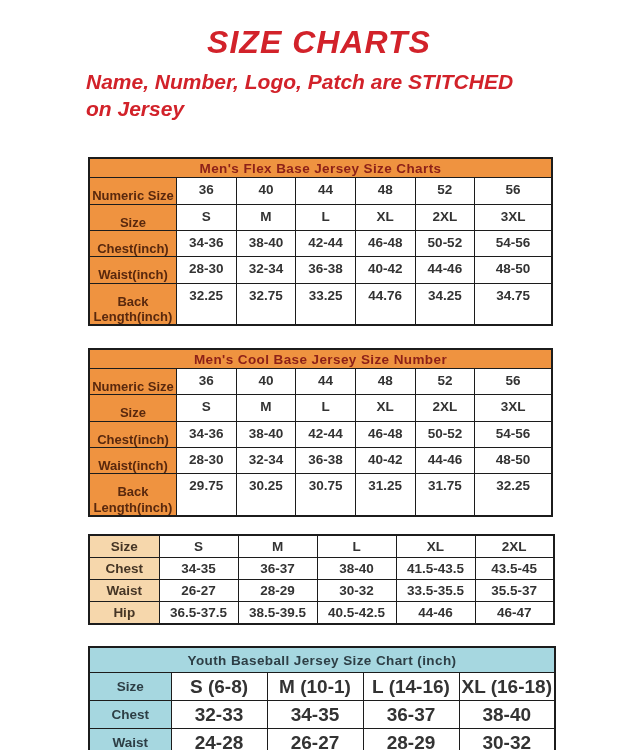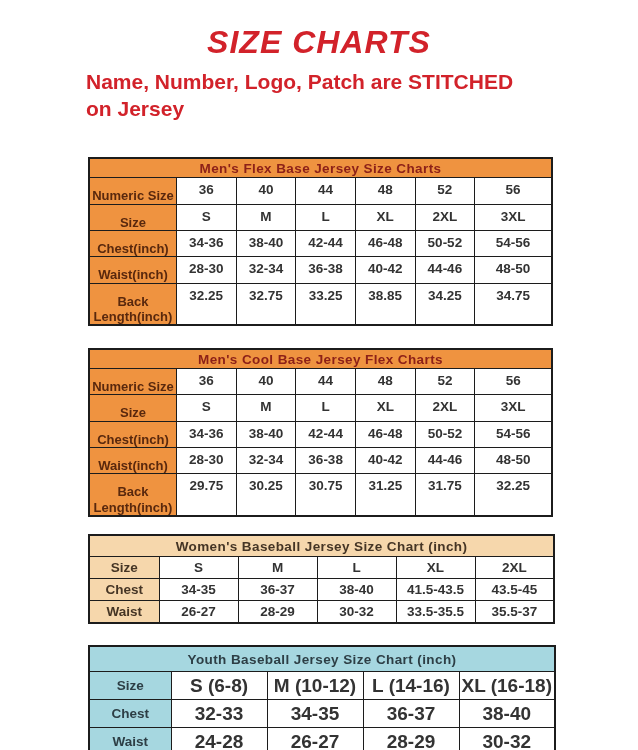--- a/index.html
+++ b/index.html
@@ -30,20 +30,21 @@
     font-style:italic;
     letter-spacing:1px;
     color:var(--title-red);
   }
   .subtitle{
     margin:8px 0 0 86px;
     max-width:450px;
     font-size:21px;
     line-height:1.3;
     font-weight:bold;
+    font-style:italic;
     color:var(--title-red);
   }
   .tables{
     margin:12px 0 0 88px;
     width:465px;
   }
   table.size-table{
     border-collapse:collapse;
     table-layout:fixed;
     width:465px;
@@ -129,39 +130,39 @@
             <td>36-38</td>
             <td>40-42</td>
             <td>44-46</td>
             <td>48-50</td>
           </tr>
           <tr>
             <th class="row-label">Back Length(inch)</th>
             <td>32.25</td>
             <td>32.75</td>
             <td>33.25</td>
-            <td>38.85</td>
+            <td>44.76</td>
             <td>34.25</td>
             <td>34.75</td>
           </tr>
         </tbody>
       </table>
     <table class="size-table theme-orange" data-table="1">
         <colgroup>
           <col style="width: 85px;">
           <col style="width: 58px;">
           <col style="width: 58px;">
           <col style="width: 58px;">
           <col style="width: 58px;">
           <col style="width: 58px;">
           <col style="width: 75px;">
         </colgroup>
         <tbody>
           <tr class="title-row">
-            <th colspan="7">Men's Cool Base Jersey Flex Charts</th>
+            <th colspan="7">Men's Cool Base Jersey Size Number</th>
           </tr>
           <tr>
             <th class="row-label">Numeric Size</th>
             <td>36</td>
             <td>40</td>
             <td>44</td>
             <td>48</td>
             <td>52</td>
             <td>56</td>
           </tr>
@@ -206,23 +207,20 @@
     <table class="size-table theme-peach" data-table="2">
         <colgroup>
           <col style="width: 70px;">
           <col style="width: 79px;">
           <col style="width: 79px;">
           <col style="width: 79px;">
           <col style="width: 79px;">
           <col style="width: 79px;">
         </colgroup>
         <tbody>
-          <tr class="title-row">
-            <th colspan="6">Women's Baseball Jersey Size Chart (inch)</th>
-          </tr>
           <tr>
             <th class="row-label">Size</th>
             <td>S</td>
             <td>M</td>
             <td>L</td>
             <td>XL</td>
             <td>2XL</td>
           </tr>
           <tr>
             <th class="row-label">Chest</th>
@@ -233,38 +231,46 @@
             <td>43.5-45</td>
           </tr>
           <tr>
             <th class="row-label">Waist</th>
             <td>26-27</td>
             <td>28-29</td>
             <td>30-32</td>
             <td>33.5-35.5</td>
             <td>35.5-37</td>
           </tr>
+          <tr>
+            <th class="row-label">Hip</th>
+            <td>36.5-37.5</td>
+            <td>38.5-39.5</td>
+            <td>40.5-42.5</td>
+            <td>44-46</td>
+            <td>46-47</td>
+          </tr>
         </tbody>
       </table>
     <table class="size-table theme-blue" data-table="3">
         <colgroup>
           <col style="width: 82px;">
           <col style="width: 96px;">
           <col style="width: 96px;">
           <col style="width: 96px;">
           <col style="width: 96px;">
         </colgroup>
         <tbody>
           <tr class="title-row">
             <th colspan="5">Youth Baseball Jersey Size Chart (inch)</th>
           </tr>
           <tr>
             <th class="row-label">Size</th>
             <td>S (6-8)</td>
-            <td>M (10-12)</td>
+            <td>M (10-1)</td>
             <td>L (14-16)</td>
             <td>XL (16-18)</td>
           </tr>
           <tr>
             <th class="row-label">Chest</th>
             <td>32-33</td>
             <td>34-35</td>
             <td>36-37</td>
             <td>38-40</td>
           </tr>

